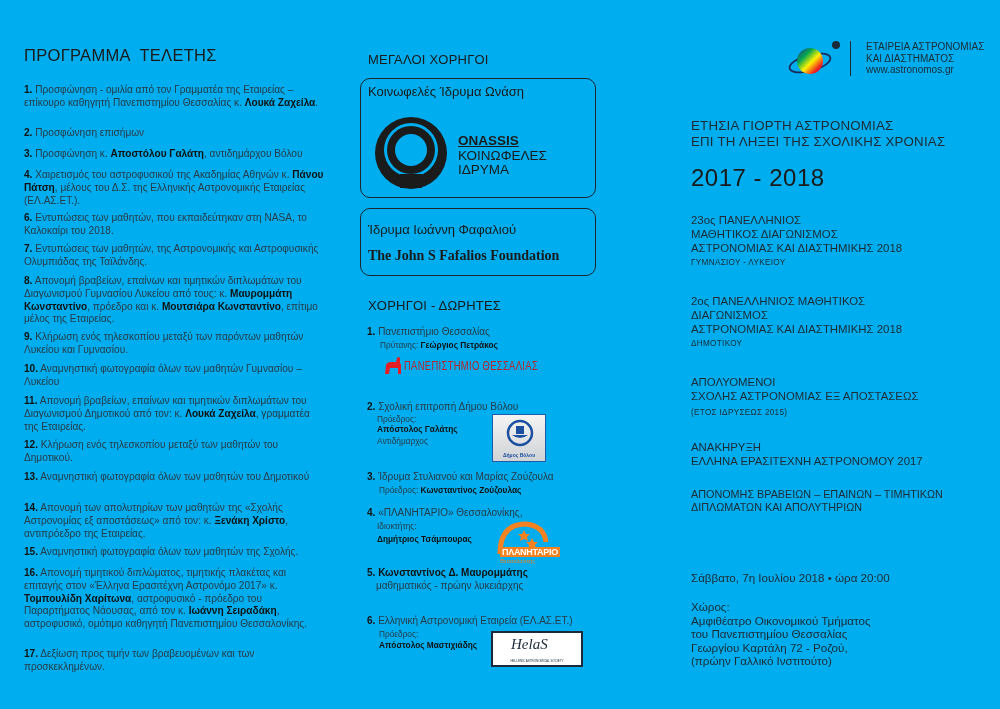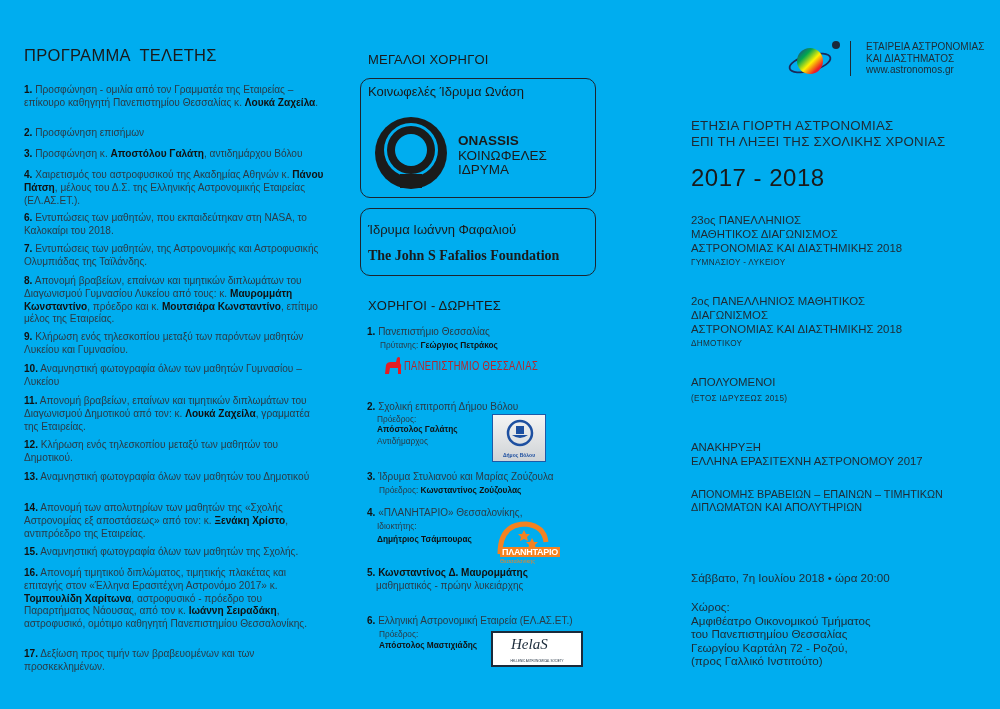--- a/index.html
+++ b/index.html
@@ -11,21 +11,21 @@
   .abs { position:absolute; }
   b, .bold { font-weight:bold; color:#111; }
   #prog-title { left:24px; top:46px; font-size:16.5px; letter-spacing:0.3px; color:#1a1a1a; white-space:pre; }
   .prog-item { position:absolute; left:24px; width:300px; font-size:10.1px; line-height:12.8px; color:#2a3a46; }
   .prog-item .num { font-weight:bold; color:#111; }
 
   
   .mid-title { font-size:13px; color:#1a1a1a; letter-spacing:0.2px; }
   .sponsor-box { position:absolute; border:1.4px solid #1c2530; border-radius:10px; box-sizing:border-box; }
   .onassis-text { position:absolute; left:458px; top:134px; font-size:13.5px; line-height:14.5px; color:#1b1b1b; }
-  .onassis-text .l1 { font-weight:bold; }
+  .onassis-text .l1 { font-weight:bold;text-decoration:underline; }
   .fafalios { position:absolute; left:368px; top:248px; font-family:"Liberation Serif", "DejaVu Serif", serif; font-weight:bold; font-size:14px; color:#1a1a1a; }
 
   .don { position:absolute; font-size:10px; color:#2a3a46; }
   .don .n { font-weight:bold; color:#111; }
   .don-sub { position:absolute; font-size:8.3px; color:#2a3a46; }
   .don-sub b { color:#111; }
 
   
   .r { position:absolute; left:691px; color:#1f2a33; }
   .r-head { font-size:13.3px; line-height:16px; letter-spacing:0.2px; }
@@ -165,34 +165,35 @@
 
 <div class="r r-sec" style="top:295px">
   <div>2ος  ΠΑΝΕΛΛΗΝΙΟΣ ΜΑΘΗΤΙΚΟΣ</div>
   <div>ΔΙΑΓΩΝΙΣΜΟΣ</div>
   <div>ΑΣΤΡΟΝΟΜΙΑΣ ΚΑΙ ΔΙΑΣΤΗΜΙΚΗΣ 2018</div>
   <div class="r-small" style="margin-top:1px">ΔΗΜΟΤΙΚΟΥ</div>
 </div>
 
 <div class="r r-sec" style="top:376px">
   <div>ΑΠΟΛΥΟΜΕΝΟΙ</div>
+  <div>ΣΧΟΛΗΣ ΑΣΤΡΟΝΟΜΙΑΣ ΕΞ ΑΠΟΣΤΑΣΕΩΣ</div>
   <div class="r-small" style="margin-top:2px">(ΕΤΟΣ ΙΔΡΥΣΕΩΣ 2015)</div>
 </div>
 
 <div class="r r-sec" style="top:441px">
   <div>ΑΝΑΚΗΡΥΞΗ</div>
   <div>ΕΛΛΗΝΑ ΕΡΑΣΙΤΕΧΝΗ ΑΣΤΡΟΝΟΜΟΥ 2017</div>
 </div>
 
 <div class="r r-sec" style="top:488px; font-size:10.8px; line-height:12.8px">
   <div>ΑΠΟΝΟΜΗΣ ΒΡΑΒΕΙΩΝ – ΕΠΑΙΝΩΝ – ΤΙΜΗΤΙΚΩΝ</div>
   <div>ΔΙΠΛΩΜΑΤΩΝ ΚΑΙ ΑΠΟΛΥΤΗΡΙΩΝ</div>
 </div>
 
 <div class="r r-event" style="top:571px">Σάββατο, 7η Ιουλίου 2018 • ώρα 20:00</div>
 
 <div class="r r-event" style="top:600px">
   <div>Χώρος:</div>
   <div>Αμφιθέατρο Οικονομικού Τμήματος</div>
   <div>του Πανεπιστημίου Θεσσαλίας</div>
   <div>Γεωργίου Καρτάλη 72 - Ροζού,</div>
-  <div>(προς Γαλλικό Ινστιτούτο)</div>
+  <div>(πρώην Γαλλικό Ινστιτούτο)</div>
 </div>
 
 </body></html>

